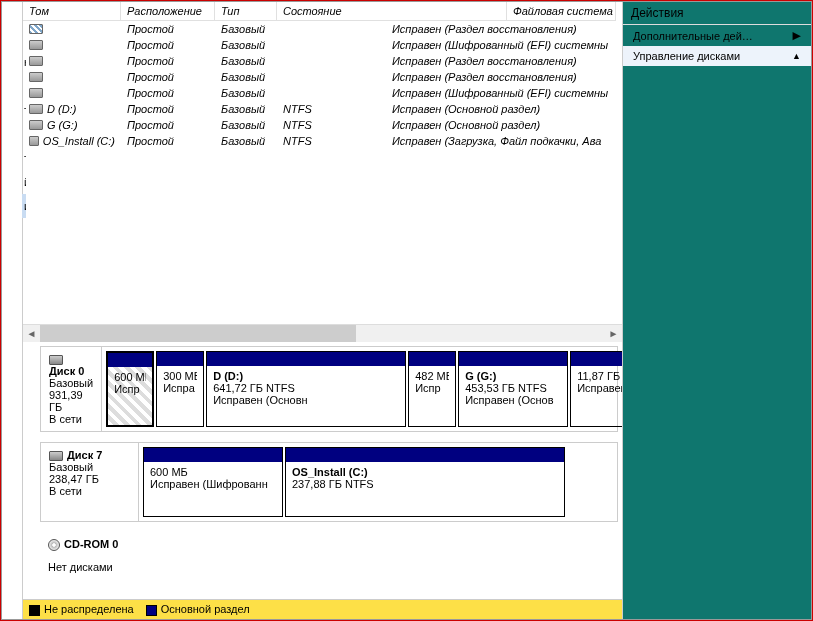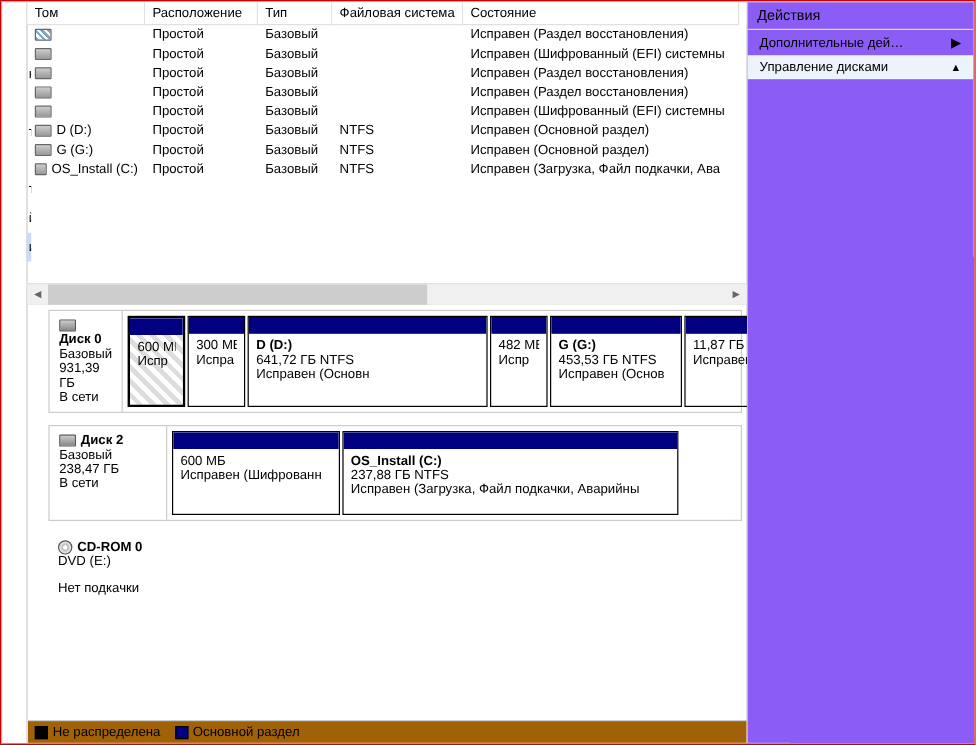--- a/index.html
+++ b/index.html
@@ -2,21 +2,21 @@
 <html><head>
 <meta charset="utf-8">
 <style>
 * { box-sizing: border-box; margin: 0; padding: 0; font-family: "Segoe UI", Tahoma, sans-serif; font-size: 11px; }
 body { background: #fff; width: 813px; height: 621px; overflow: hidden; position: relative; border: 1px solid #c00; }
 .main-frame { display: flex; width: 100%; height: 100%; border: 1px solid #999; }
 .left-strip { width: 21px; background: #fff; display: flex; flex-direction: column; padding-top: 0; border-right: 1px solid #ccc; }
 .left-strip div { padding: 2px 2px; white-space: nowrap; overflow: hidden; height: 24px; line-height: 20px; margin-left: 20px; }
 .left-strip .selected { background: #c9dcf2; }
 .center { flex: 1; display: flex; flex-direction: column; border-right: 1px solid #ccc; min-width: 0; }
-.table-area { height: 252px; display: flex; flex-direction: column; border-bottom: 1px solid #ccc; }
+.table-area { height: 340px; display: flex; flex-direction: column; border-bottom: 1px solid #ccc; font-style: italic; }
 .table-header { display: flex; background: #fff; }
 .th { border-right: 1px solid #e0e0e0; border-bottom: 1px solid #e0e0e0; padding: 3px 6px; background: #fff; white-space: nowrap; overflow: hidden; }
 .tbody { flex: 1; overflow: hidden; }
 .tr { display: flex; padding: 1px 0; }
 .td { padding: 1px 6px; white-space: nowrap; overflow: hidden; display: flex; align-items: center; }
 .vol-icon { width: 14px; height: 10px; margin-right: 4px; border: 1px solid #666; background: linear-gradient(#ccc,#999); border-radius: 1px; display: inline-block; }
 .vol-icon.striped { background: repeating-linear-gradient(45deg,#7fa6c9,#7fa6c9 2px,#fff 2px,#fff 4px); }
 .scrollbar-h { height: 17px; background: #f0f0f0; border-top: 1px solid #ddd; display: flex; align-items: center; }
 .scroll-arrow { width: 17px; height: 17px; background: #f0f0f0; display: flex; align-items: center; justify-content: center; color: #666; font-size: 10px; }
 .scroll-track { flex: 1; height: 17px; background: #f0f0f0; position: relative; }
@@ -28,25 +28,25 @@
 .disk-info .disk-icon { width: 14px; height: 10px; border: 1px solid #555; background: linear-gradient(#ccc,#888); display: inline-block; margin-right: 4px; vertical-align: middle; border-radius: 1px; }
 .disk-parts { flex: 1; display: flex; padding: 4px; gap: 2px; }
 .part { border: 1px solid #000; display: flex; flex-direction: column; overflow: hidden; }
 .part-head { height: 14px; background: #000080; }
 .part-body { flex: 1; padding: 4px 6px; font-size: 11px; overflow: hidden; }
 .part-body .pb-title { font-weight: bold; white-space: nowrap; overflow: hidden; }
 .part-body div { white-space: nowrap; overflow: hidden; }
 .part.selected .part-body { background: repeating-linear-gradient(45deg,#fff,#fff 4px,#ddd 4px,#ddd 8px); }
 .part.selected { border: 2px solid #000; }
 .cdrom .disk-icon.cd { border-radius: 50%; width: 12px; height: 12px; background: radial-gradient(#fff 20%, #bbb 30%, #eee 70%); }
-.legend { padding: 3px 6px; border-top: 1px solid #ccc; display: flex; gap: 12px; align-items: center; background: #a16207; }
+.legend { padding: 3px 6px; border-top: 1px solid #ccc; display: flex; gap: 12px; align-items: center; background: #fde047; }
 .legend-sw { width: 11px; height: 11px; display: inline-block; border: 1px solid #000; margin-right: 4px; vertical-align: middle; }
 .legend-sw.black { background: #000; }
 .legend-sw.blue { background: #000080; }
-.actions { width: 188px; background: #8b5cf6; }
+.actions { width: 188px; background: #0f766e; }
 .actions-header { padding: 4px 8px; font-size: 12px; border-bottom: 1px solid #ddd; }
 .action-row { padding: 4px 10px; display: flex; justify-content: space-between; align-items: center; cursor: default; }
 .action-row.hl { background: #edf3fb; }
 .arrow-up { font-size: 9px; color: #000; }
 .arrow-right { font-size: 11px; color: #000; }
 </style>
 </head>
 <body>
 
 <div class="main-frame">
@@ -61,22 +61,22 @@
       <div>йст</div>
       <div class="selected">и</div>
     </div>
 
   <div class="center">
     <div class="table-area">
       <div class="table-header" id="thead">
           <div class="th" style="width: 98px;">Том</div>
           <div class="th" style="width: 94px;">Расположение</div>
           <div class="th" style="width: 62px;">Тип</div>
+          <div class="th" style="width: 230px;">Состояние</div>
           <div class="th" style="width: 109px;">Файловая система</div>
-          <div class="th" style="width: 230px;">Состояние</div>
         </div>
       <div class="tbody" id="tbody">
           <div class="tr">
             <div class="td" style="width: 98px;">
               <span class="vol-icon striped"></span>
               <span></span>
             </div>
             <div class="td" style="width: 94px;">Простой</div>
             <div class="td" style="width: 62px;">Базовый</div>
             <div class="td" style="width: 109px;"></div>
@@ -211,48 +211,46 @@
               <div class="part-head"></div>
               <div class="part-body">
                 <div>11,87 ГБ</div>
                 <div>Исправен (Р</div>
               </div>
             </div>
           </div>
         </div>
         <div class="disk-row">
           <div class="disk-info">
-            <div class="disk-title"><span class="disk-icon"></span><span>Диск 2</span></div>
+            <div class="disk-title"><span class="disk-icon"></span><span>Диск 7</span></div>
             <div>Базовый</div>
             <div>238,47 ГБ</div>
             <div>В сети</div>
           </div>
           <div class="disk-parts">
             <div class="part" style="flex: 0 0 140px;">
               <div class="part-head"></div>
               <div class="part-body">
                 <div>600 МБ</div>
                 <div>Исправен (Шифрованн</div>
               </div>
             </div>
             <div class="part" style="flex: 0 0 280px;">
               <div class="part-head"></div>
               <div class="part-body">
                 <div class="pb-title">OS_Install  (C:)</div>
                 <div>237,88 ГБ NTFS</div>
-                <div>Исправен (Загрузка, Файл подкачки, Аварийны</div>
               </div>
             </div>
           </div>
         </div>
         <div class="disk-row cdrom" style="border: none;">
           <div class="disk-info" style="border: none; width: 100%;">
             <div class="disk-title"><span class="disk-icon cd"></span><span>CD-ROM 0</span></div>
-            <div>DVD (E:)</div>
-            <div style="margin-top: 10px;">Нет подкачки</div>
+            <div style="margin-top: 10px;">Нет дисками</div>
           </div>
         </div>
       </div>
     <div class="legend">
       <span><span class="legend-sw black"></span><span>Не распределена</span></span>
       <span><span class="legend-sw blue"></span><span>Основной раздел</span></span>
     </div>
   </div>
 
   <div class="actions">

